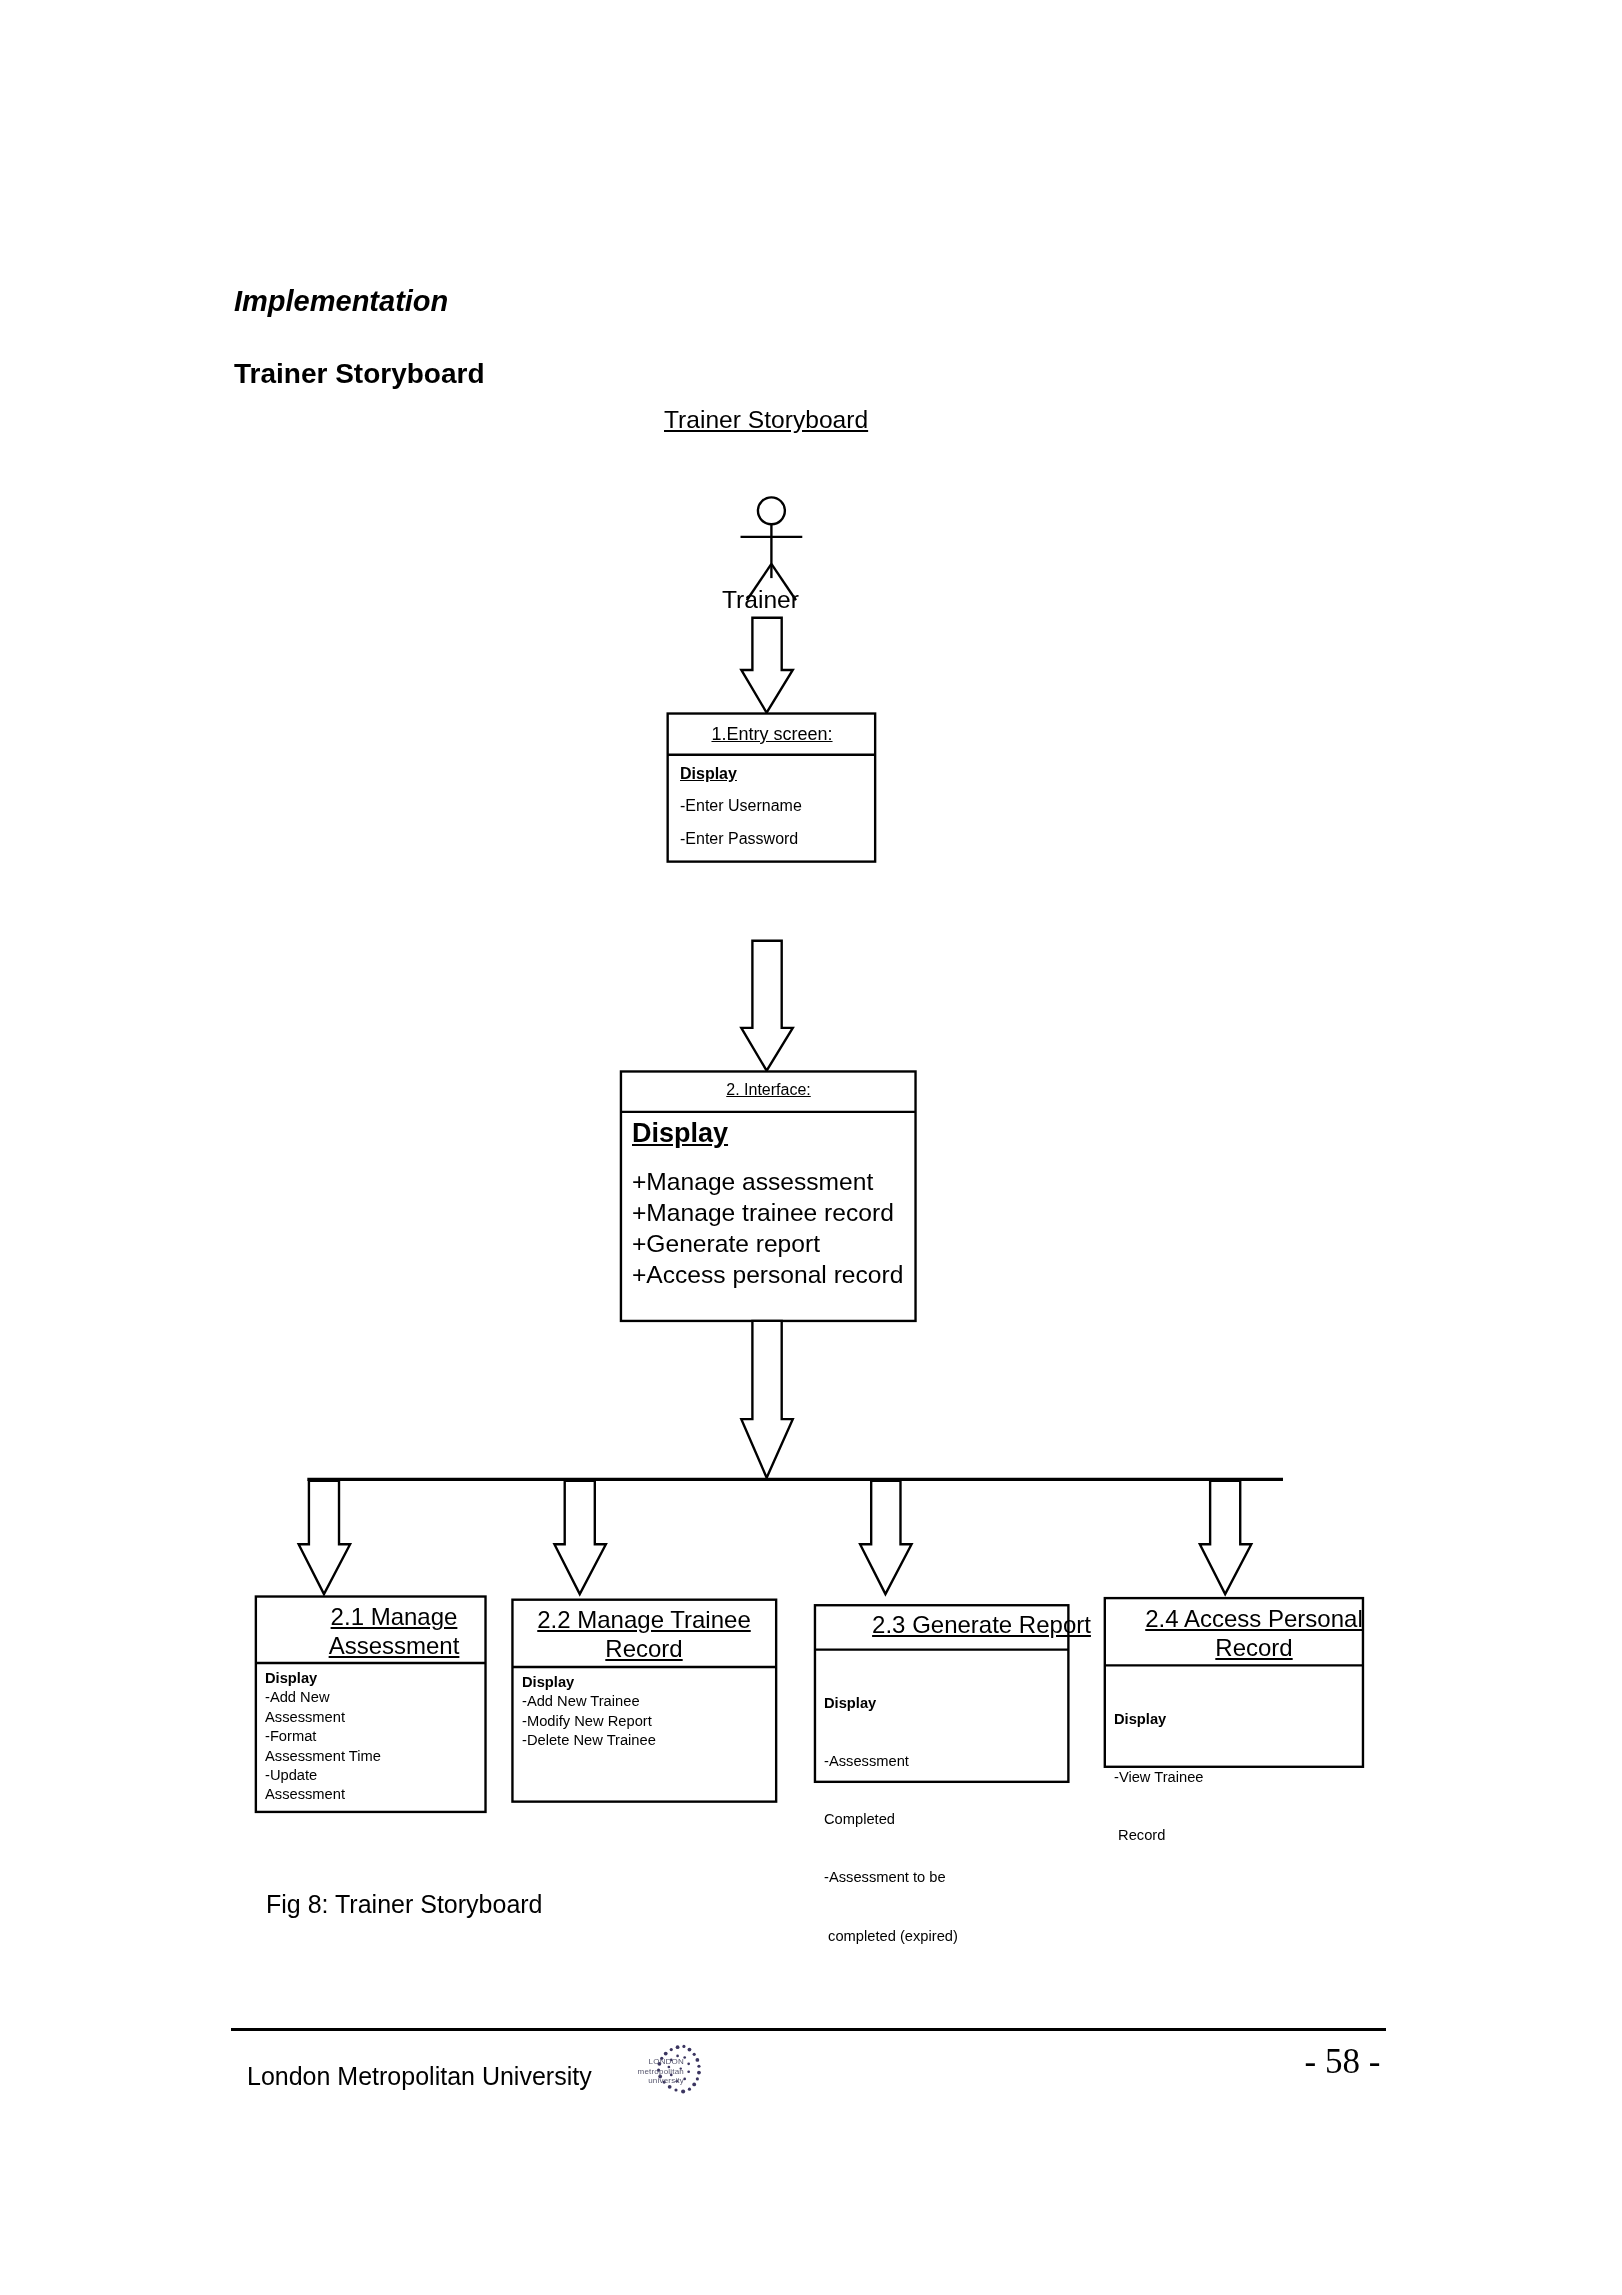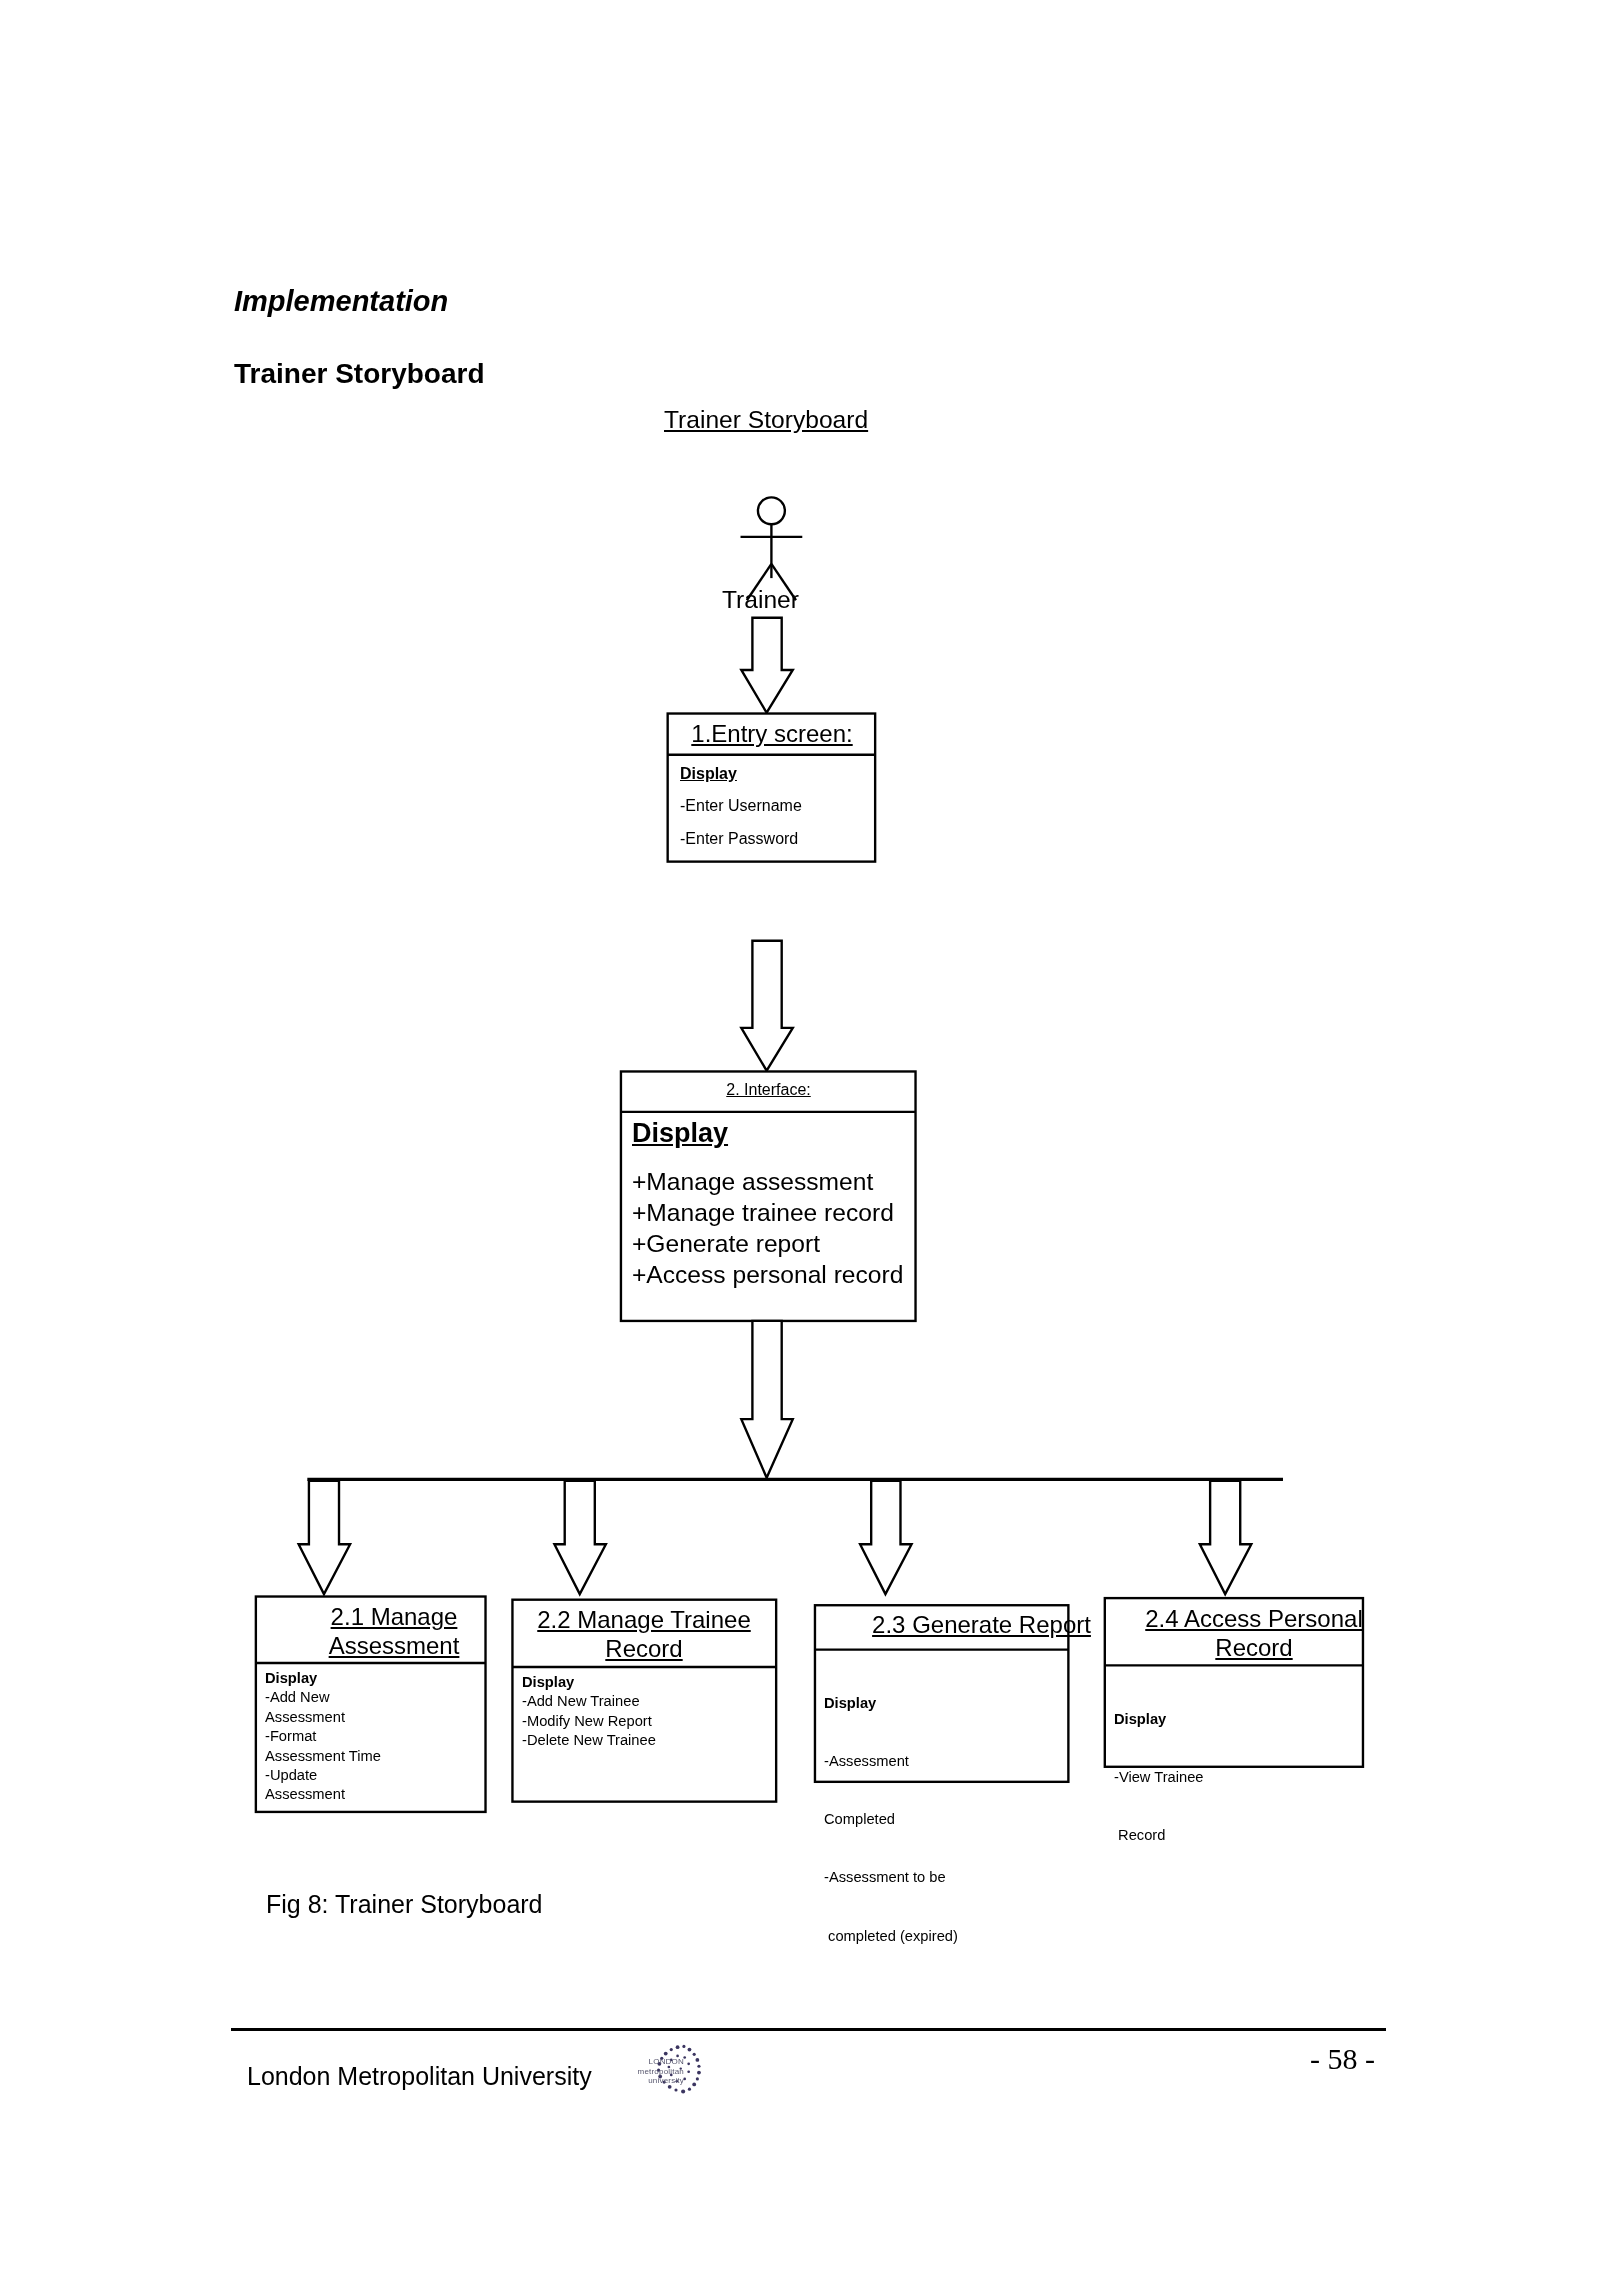--- a/index.html
+++ b/index.html
@@ -98,21 +98,21 @@
     text-align: center;
     font-size: 24px;
     line-height: 28.5px;
     text-decoration: underline;
   }
   .uml-title.small {
     font-size: 16px;
     line-height: 20.6px;
   }
   .uml-title.big {
-    font-size: 24px;
+    font-size: 18px;
     line-height: 30px;
   }
   .uml-body {
     position: absolute;
     font-size: 15px;
     line-height: 20px;
   }
   .uml-body .lbl {
     font-weight: bold;
     text-decoration: underline;
@@ -166,21 +166,21 @@
     font-size: 25px;
     white-space: nowrap;
   }
   #page-number {
     position: absolute;
     left: 1299px;
     top: 2042px;
     width: 87px;
     text-align: center;
     font-family: "Liberation Serif", serif;
-    font-size: 30px;
+    font-size: 35px;
     white-space: nowrap;
   }
   #logo {
     position: absolute;
     left: 619px;
     top: 2040px;
     width: 95px;
     height: 73px;
   }
   #logo .logo-text {

